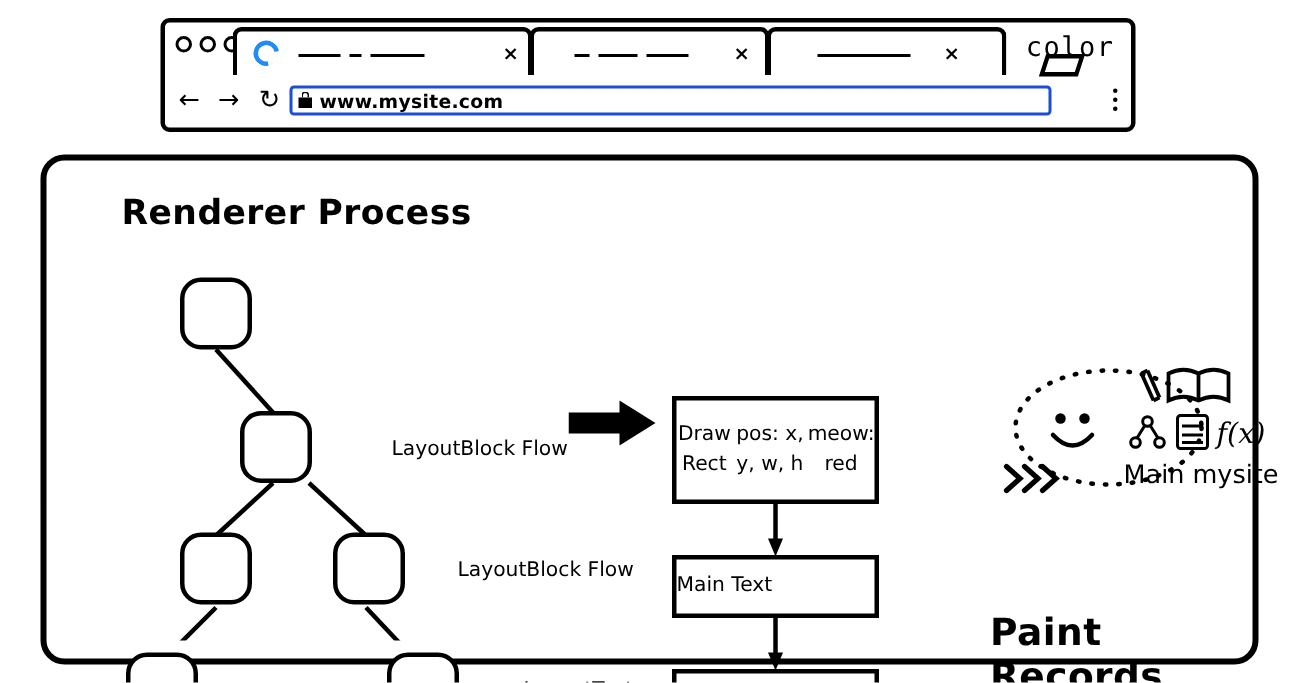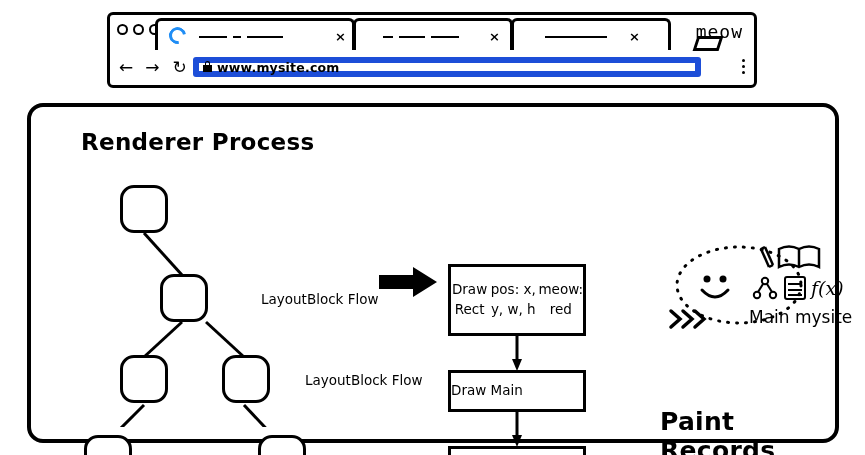--- a/index.html
+++ b/index.html
@@ -132,21 +132,21 @@
     margin-left: 13px;
     font-size: 17px;
     line-height: 1;
   }
   .urlbar {
     position: absolute;
     left: 86px;
     top: 7px;
     width: 508px;
     height: 20px;
-    border: 6px solid #1d4ed8;
+    border: 2px solid #1d4ed8;
     border-radius: 3px;
     box-sizing: border-box;
     display: flex;
     align-items: center;
     padding-left: 4px;
     background: #fff;
   }
   .lock {
     width: 9px;
     height: 7px;
@@ -328,21 +328,21 @@
     <div class="tab-title-line" style="left:276px; top:24px; width:10px;"></div>
     <div class="tab-title-line" style="left:292px; top:24px; width:26px;"></div>
     <div class="tab-title-line" style="left:324px; top:24px; width:28px;"></div>
     <div class="tab-x" style="left:382px; top:18px;">×</div>
 
     <div class="tab tab-3"></div>
     <div class="tab-title-line" style="left:438px; top:24px; width:62px;"></div>
     <div class="tab-x" style="left:522px; top:18px;">×</div>
 
     <div class="newtab"></div>
-    <div class="meow">meow</div>
+    <div class="meow">color</div>
   </div>
 
   <div class="toolbar">
     <span class="nav-btn">←</span>
     <span class="nav-btn">→</span>
     <span class="reload">↻</span>
     <div class="urlbar">
       <span class="lock"></span>
       <span class="url-text">www.mysite.com</span>
     </div>
@@ -387,21 +387,21 @@
     <div>pos: x, y, w, h</div>
     <div>meow: red</div>
   </div>
 
   <svg class="rec-arrow rec-arrow-1" viewBox="0 0 12 36">
     <line x1="6" y1="0" x2="6" y2="27" stroke="#000" stroke-width="3"></line>
     <polygon points="6,36 1,24 11,24" fill="#000"></polygon>
   </svg>
 
   <div class="record rec-2">
-    <div>Draw Main</div>
+    <div>Main Text</div>
   </div>
 
   <svg class="rec-arrow rec-arrow-2" viewBox="0 0 12 36">
     <line x1="6" y1="0" x2="6" y2="27" stroke="#000" stroke-width="3"></line>
     <polygon points="6,36 1,24 11,24" fill="#000"></polygon>
   </svg>
 
   <div class="record rec-3">
     <div>Draw Rect</div>
 

